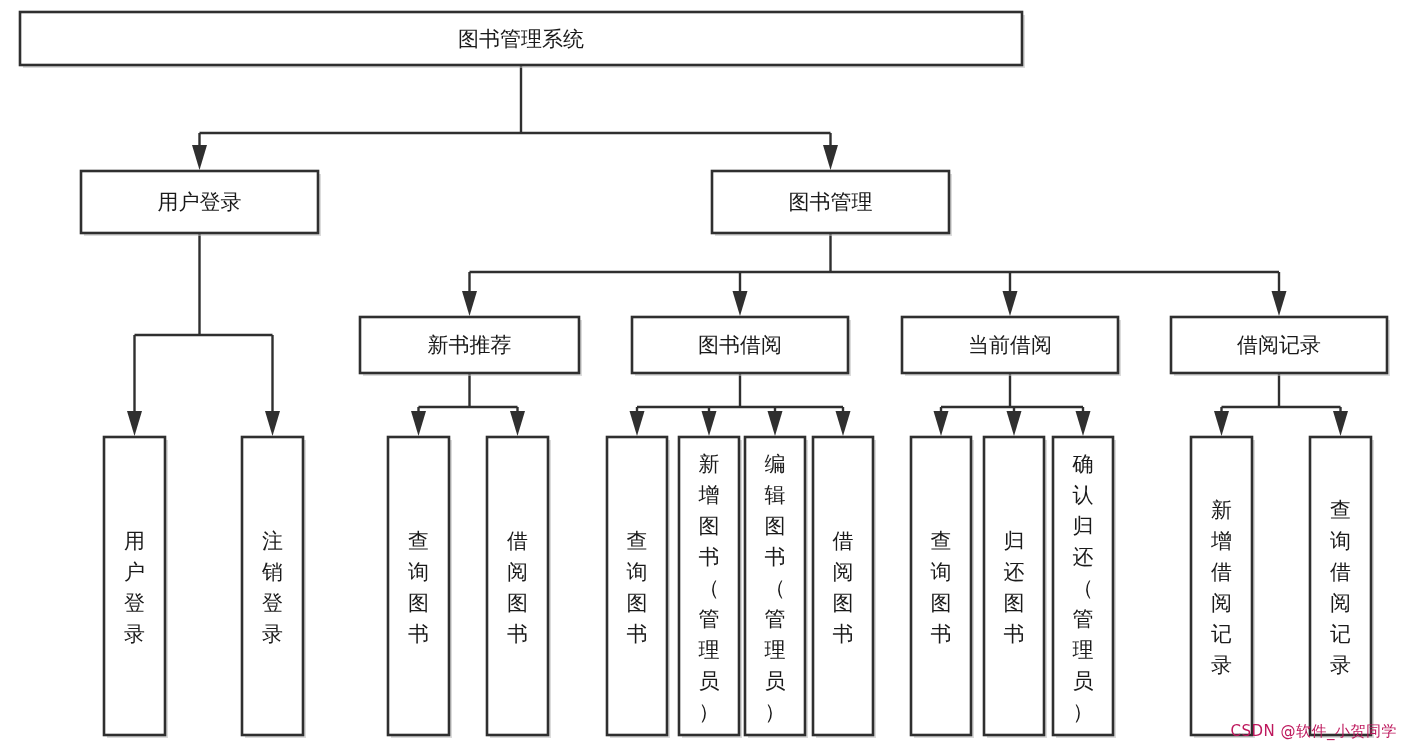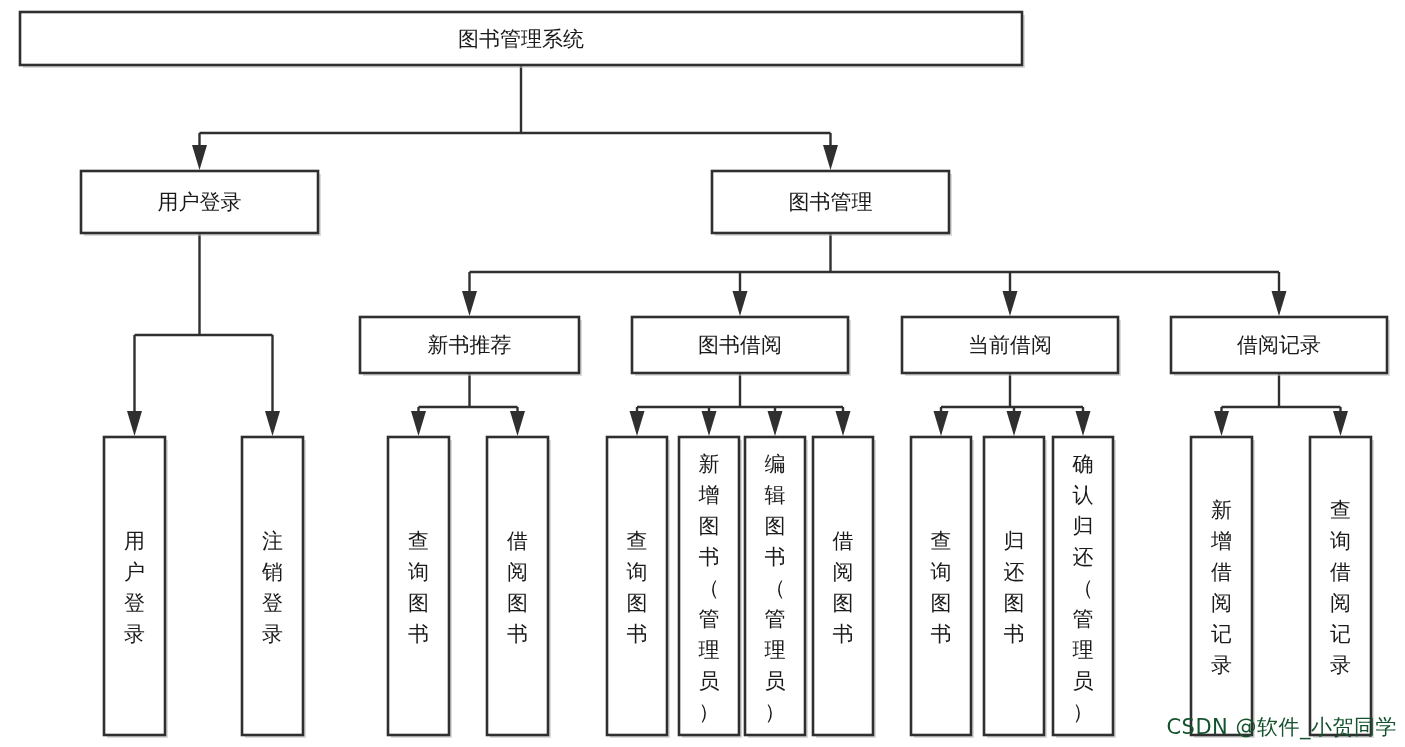--- a/index.html
+++ b/index.html
@@ -58,22 +58,22 @@
     font-family: "DejaVu Sans", "Liberation Sans", sans-serif;
     font-size: 21px;
     fill: #1a1a1a;
     text-anchor: middle;
   }
   .watermark {
     position: absolute;
     right: 8px;
     bottom: 6px;
     font-family: "DejaVu Sans", "Liberation Sans", sans-serif;
-    font-size: 21px;
-    color: #14532d;
+    font-size: 15px;
+    color: #be185d;
     letter-spacing: 0.5px;
     white-space: nowrap;
     user-select: none;
   }
 </style>
 </head>
 <body>
 
 <div id="diagram-root">
   <svg class="diagram-canvas" viewBox="0 0 1405 747" preserveAspectRatio="none">

